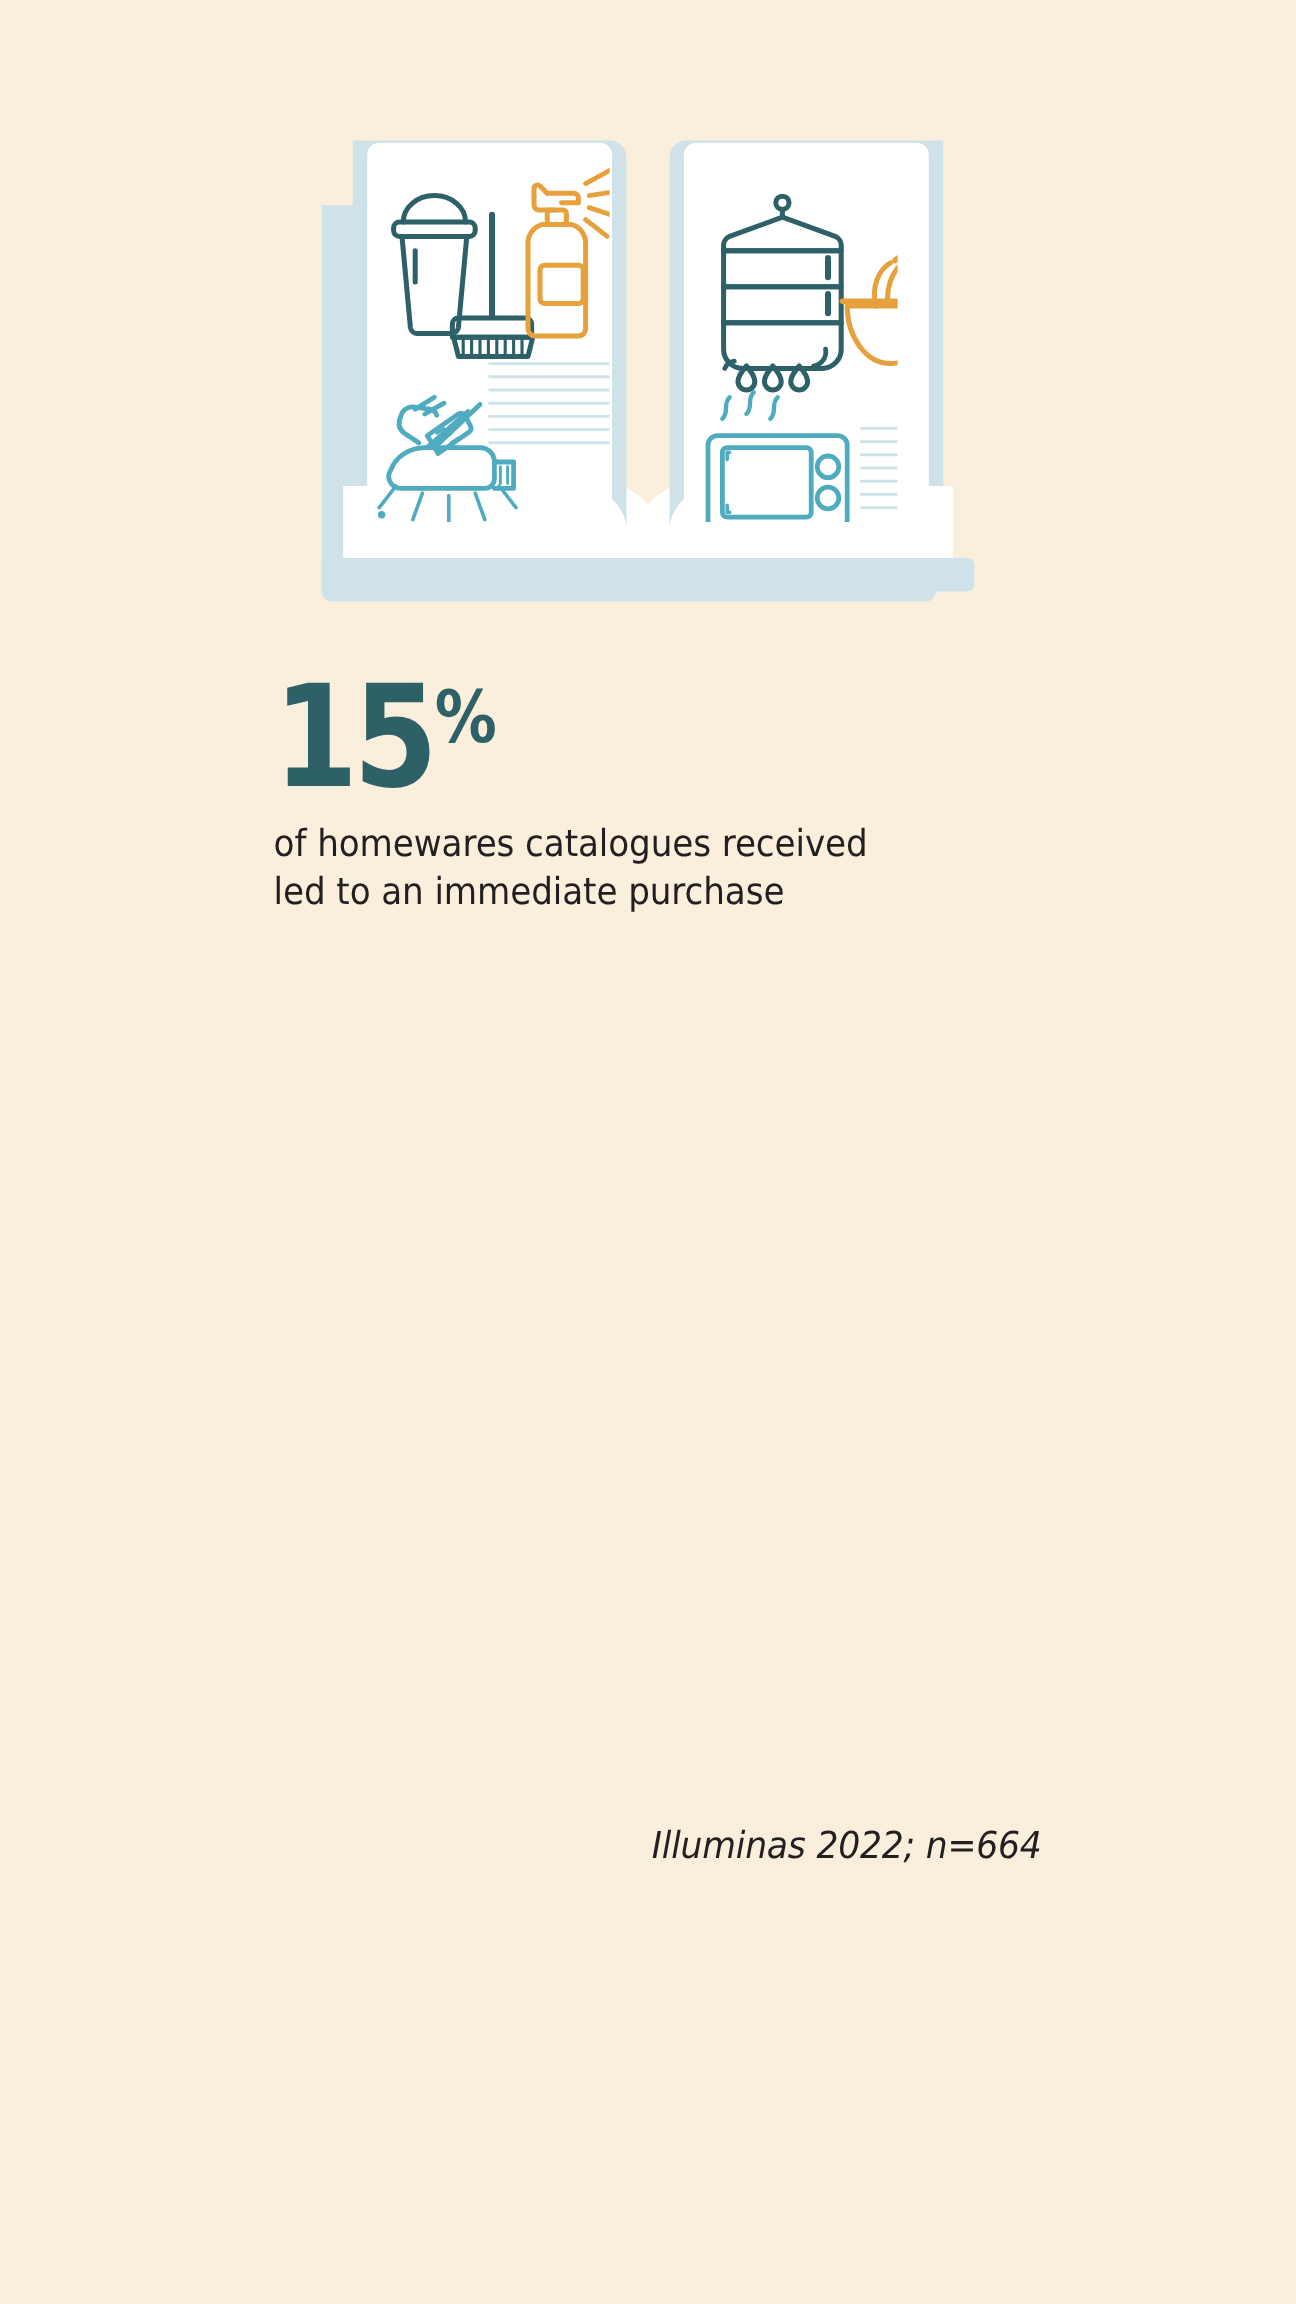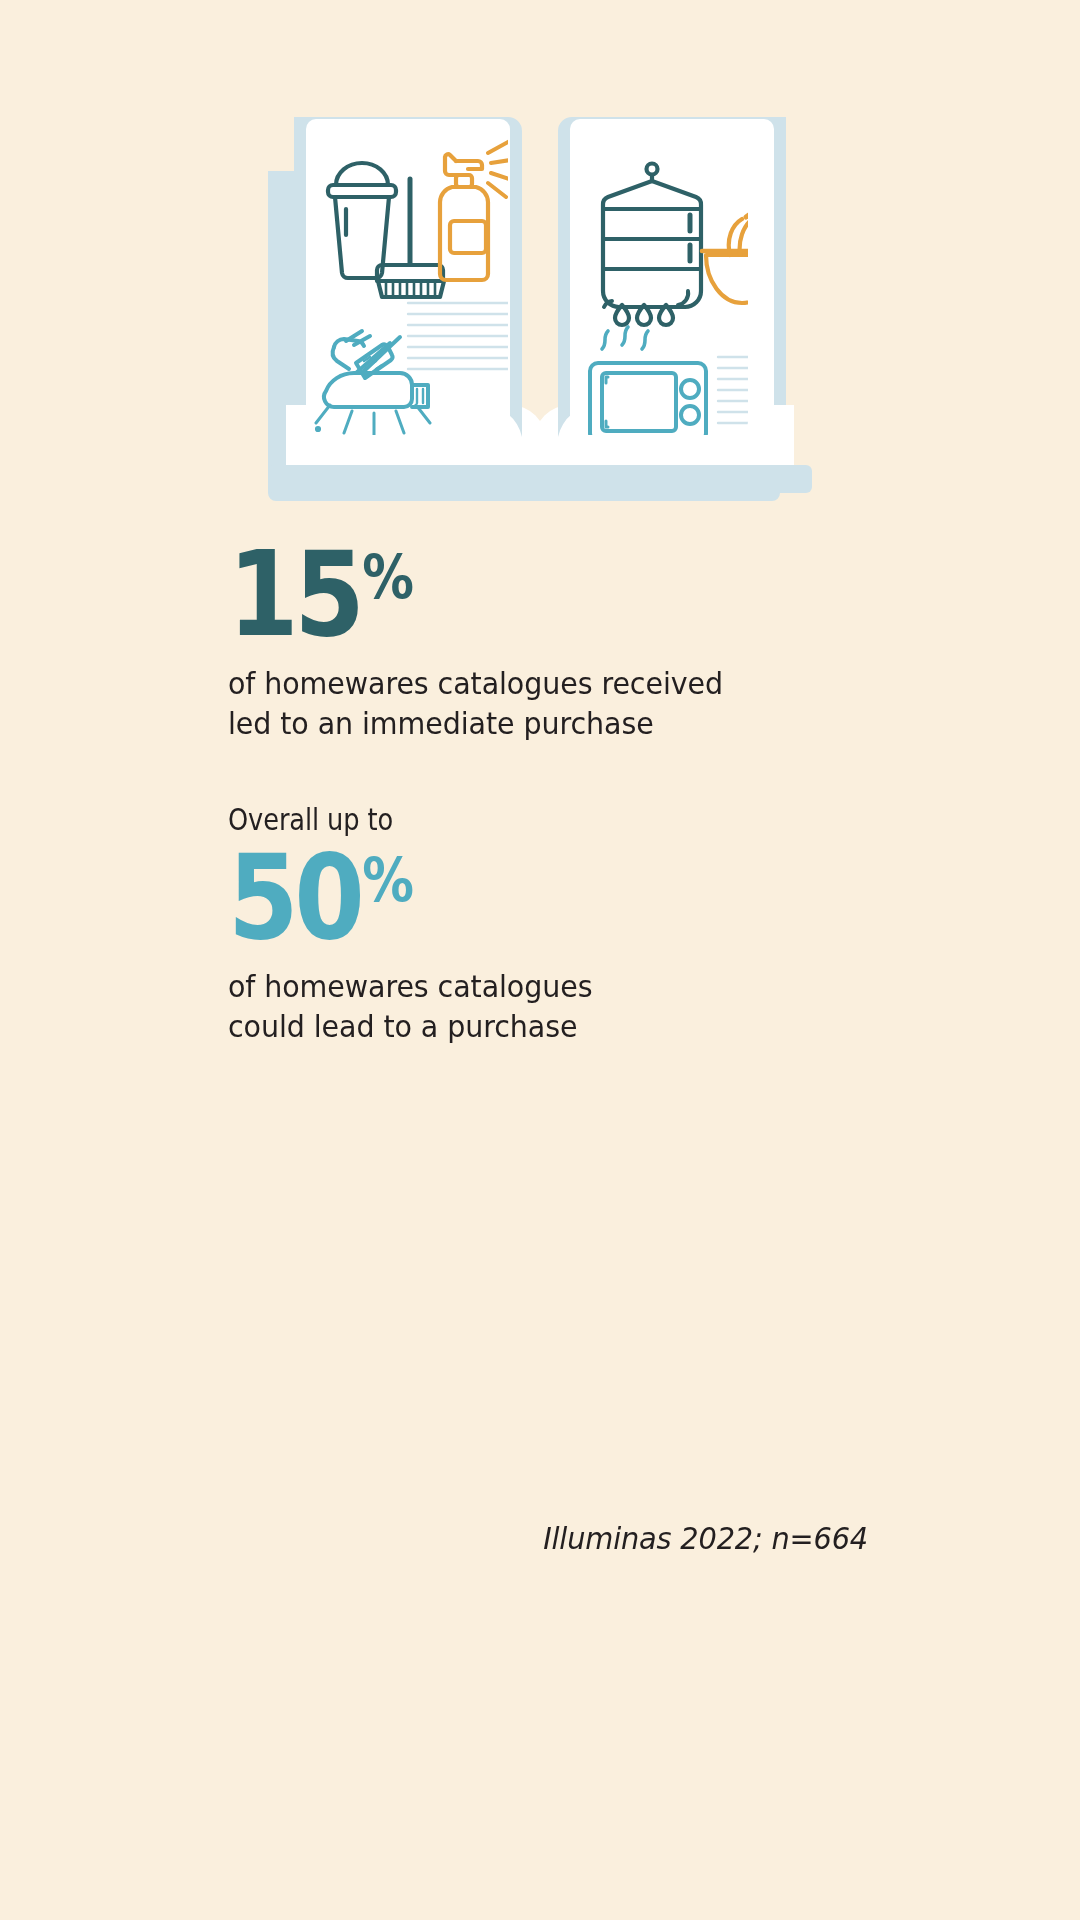--- a/index.html
+++ b/index.html
@@ -30,21 +30,21 @@
     display: flex;
     justify-content: center;
     align-items: flex-start;
   }
   .illustration-wrap svg { display: block; }
 
   
   .content {
     position: absolute;
     left: 228px;
-    top: 540px;
+    top: 560px;
     width: 640px;
   }
   .stat-block { margin: 0 0 56px 0; }
   .stat-block:last-of-type { margin-bottom: 0; }
 
   .lead-in {
     font-family: "DejaVu Sans", sans-serif;
     font-size: 31px;
     line-height: 1.30;
     color: #231f20;
@@ -257,26 +257,18 @@
 
     <div class="stat-block">
       <div class="bignum c-teal"><span>15</span><span class="pct">%</span></div>
       <div class="desc">
         <span class="line">of homewares catalogues received</span>
         <span class="line">led to an immediate purchase</span>
       </div>
     </div>
 
 
-    <div class="stat-block">
-      <div class="lead-in">Overall up to</div>
-      <div class="bignum c-blue"><span>50</span><span class="pct">%</span></div>
-      <div class="desc">
-        <span class="line">of homewares catalogues</span>
-        <span class="line">could lead to a purchase</span>
-      </div>
-    </div>
 
   </div>
 
   <div class="source">Illuminas 2022; n=664</div>
 
 </div>
 
 </body></html>

